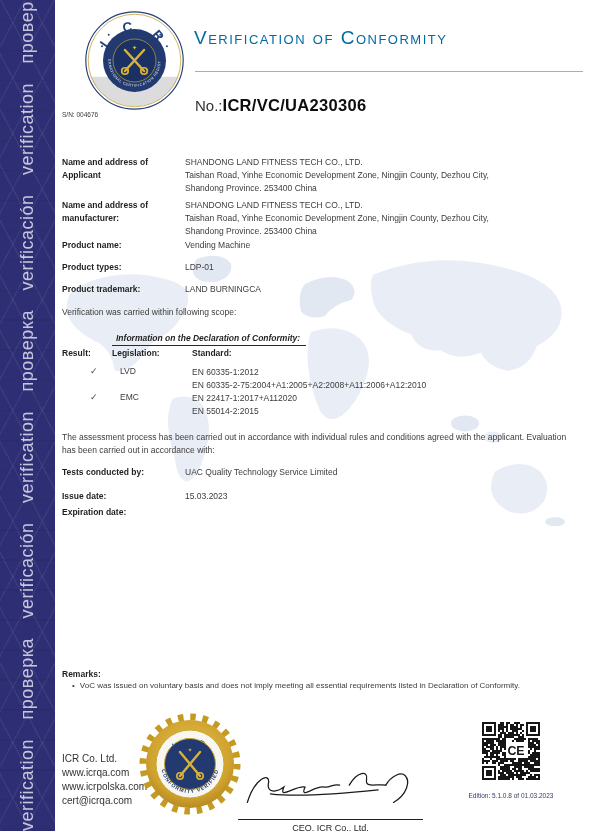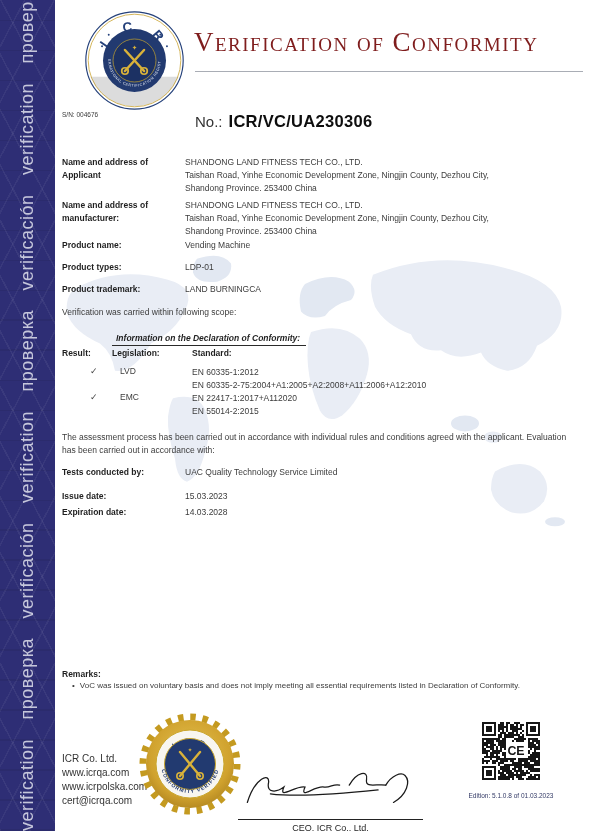--- a/index.html
+++ b/index.html
@@ -13,24 +13,24 @@
       repeating-linear-gradient(0deg,rgba(0,0,0,.07) 0 1.5px,transparent 1.5px 30px);
     display:flex;align-items:center;justify-content:center;}
   .sidebar-text{writing-mode:vertical-rl;transform:rotate(180deg);white-space:nowrap;
     max-height:831px;overflow:hidden;font-size:18px;letter-spacing:.5px;word-spacing:14px;
     color:rgba(230,232,242,.82);}
   
   .map{position:absolute;left:55px;top:252px;width:545px;height:320px;pointer-events:none;}
   
   .logo{position:absolute;left:82px;top:8px;width:105px;height:105px;}
   .title{position:absolute;left:194px;top:27px;width:392px;font-variant:small-caps;
-    font-size:27px;letter-spacing:1.5px;color:#7f1d1d;white-space:nowrap;font-family:Liberation Serif, serif;}
+    font-size:19px;letter-spacing:1.5px;color:#0369a1;white-space:nowrap;}
   .title-rule{position:absolute;left:195px;top:71px;width:388px;height:1px;background:#a9adb5;}
   .sn{position:absolute;left:62px;top:111px;font-size:6.5px;color:#3a3a3a;}
-  .docno{position:absolute;left:195px;top:112px;display:flex;align-items:baseline;gap:6px;}
+  .docno{position:absolute;left:195px;top:96px;display:flex;align-items:baseline;gap:0;}
   .docno-label{font-size:15px;color:#333;}
   .docno-value{font-size:16.5px;font-weight:bold;color:#0d0d0d;letter-spacing:.3px;}
   
   .frow{position:absolute;left:62px;width:520px;display:flex;font-size:8.5px;line-height:13px;}
   .frow .lbl{width:123px;flex:0 0 123px;font-weight:bold;color:#1f1f1f;}
   .frow .val{flex:1;color:#3c3c3c;}
   .val span{display:block;}
   
   .scope-intro{position:absolute;left:62px;top:307px;font-size:8.5px;color:#3c3c3c;}
   .scope-heading{position:absolute;left:112px;top:333px;font-size:8.5px;font-weight:bold;color:#1f1f1f;
@@ -178,21 +178,20 @@
   <div class="frow" style="top:466px">
     <div class="lbl">Tests conducted by:</div>
     <div class="val">UAC Quality Technology Service Limited</div>
   </div>
   <div class="frow" style="top:490px">
     <div class="lbl">Issue date:</div>
     <div class="val">15.03.2023</div>
   </div>
   <div class="frow" style="top:506px">
     <div class="lbl">Expiration date:</div>
-    <div class="val">14.03.2028</div>
   </div>
 
   <div class="remarks-h">Remarks:</div>
   <div class="remarks-b">
     <span>•</span>
     <span>VoC was issued on voluntary basis and does not imply meeting all essential requirements listed in Declaration of Conformity.</span>
   </div>
 
   <div class="contact">
     <div>ICR Co. Ltd.</div>

